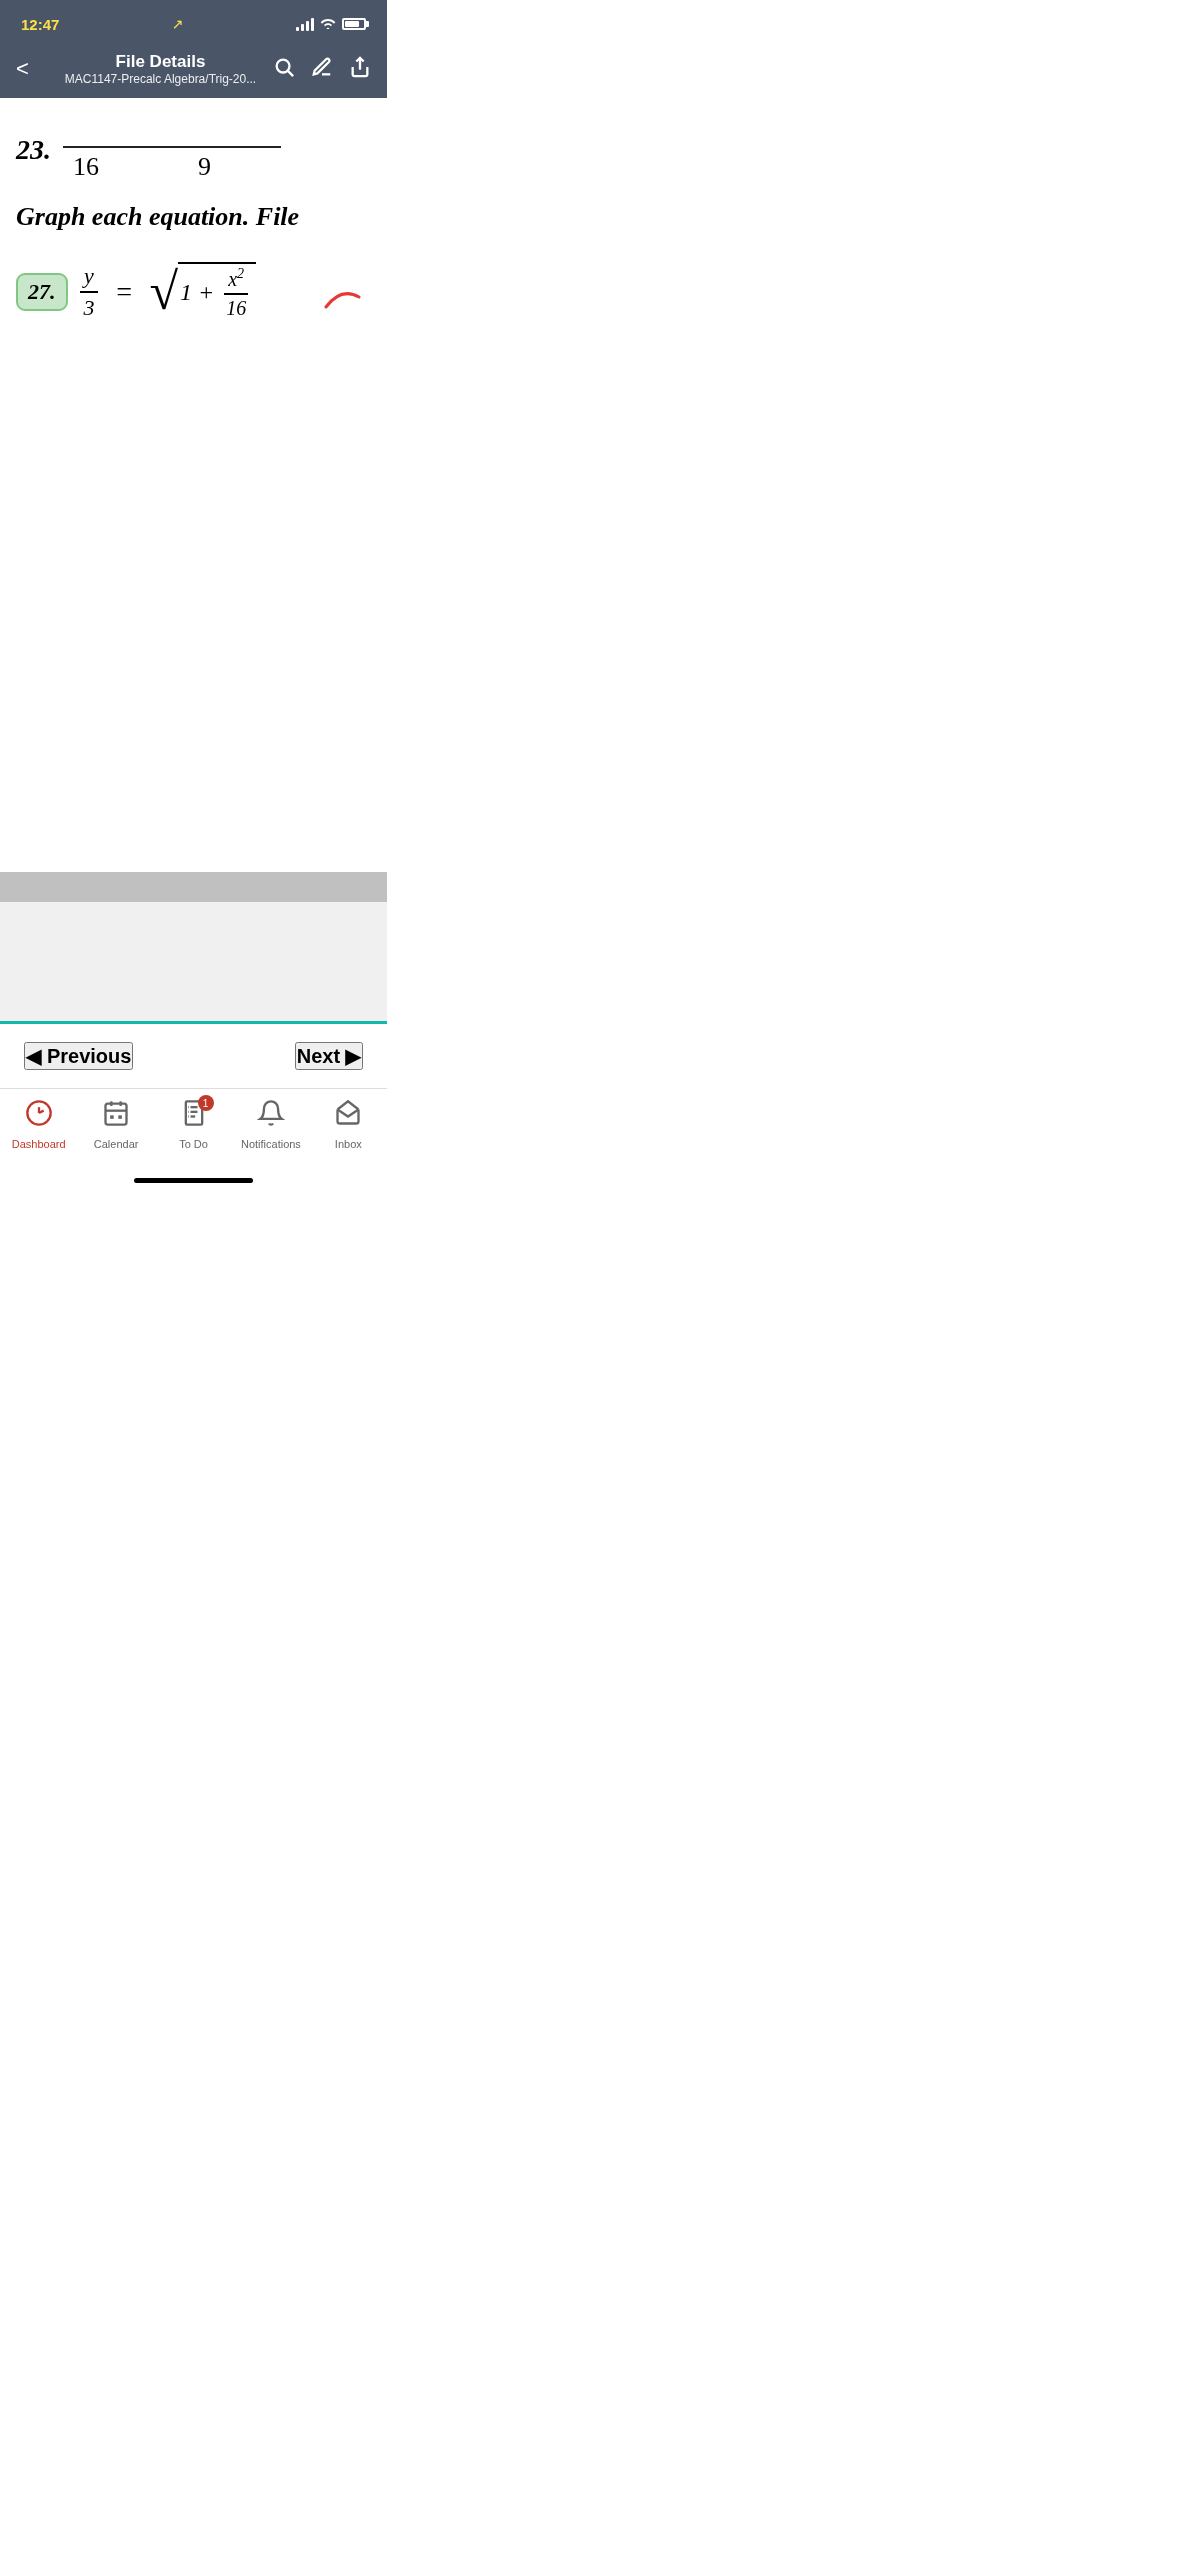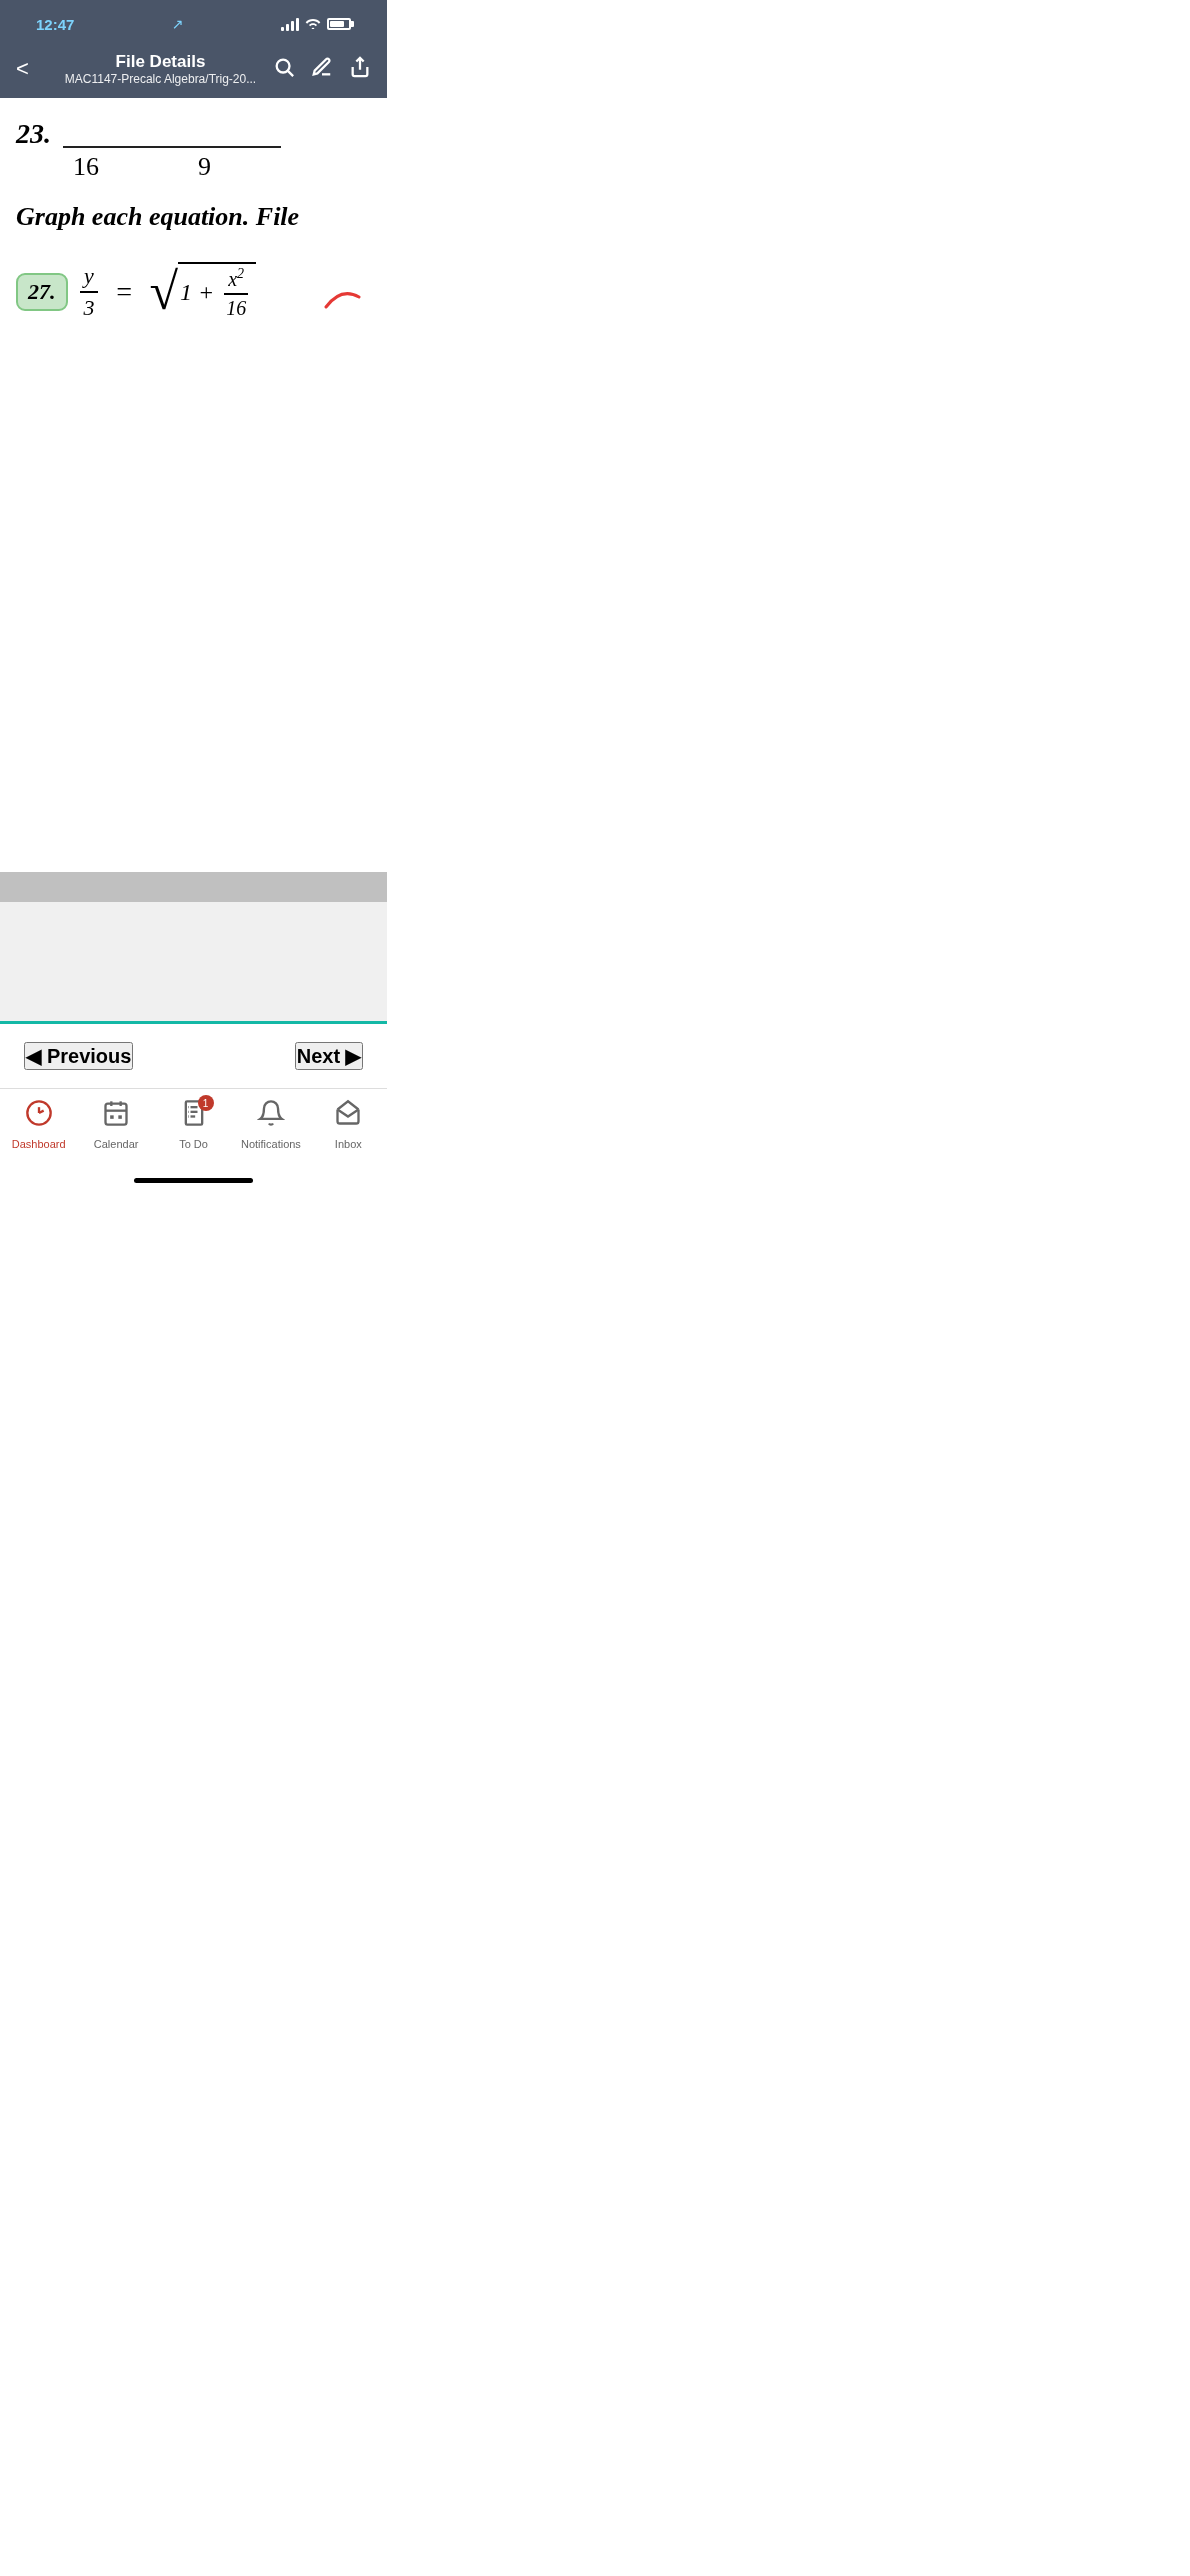--- a/index.html
+++ b/index.html
@@ -10,25 +10,25 @@
       min-height: 837px;
       font-family: -apple-system, BlinkMacSystemFont, 'Helvetica Neue', sans-serif;
       background: #fff;
       overflow-x: hidden;
       position: relative;
     }
 
     
     .status-bar {
       background: #4a5568;
-      color: #7dd3fc;
+      color: #fde047;
       display: flex;
       justify-content: space-between;
       align-items: center;
-      padding: 12px 36px 8px;
+      padding: 12px 21px 8px;
       height: 44px;
     }
     .status-time {
       font-size: 15px;
       font-weight: 600;
     }
     .status-icons {
       display: flex;
       align-items: center;
       gap: 6px;
@@ -123,21 +123,21 @@
       background: #fff;
       padding: 20px 16px;
       min-height: 496px;
       position: relative;
       overflow: hidden;
     }
 
     
     .problem-23 {
       display: flex;
-      align-items: flex-start;
+      align-items: center;
       margin-bottom: 20px;
     }
     .frac-container-23 {
       display: flex;
       flex-direction: column;
       align-items: flex-start;
     }
     .num-23 {
       font-size: 28px;
       font-weight: bold;

